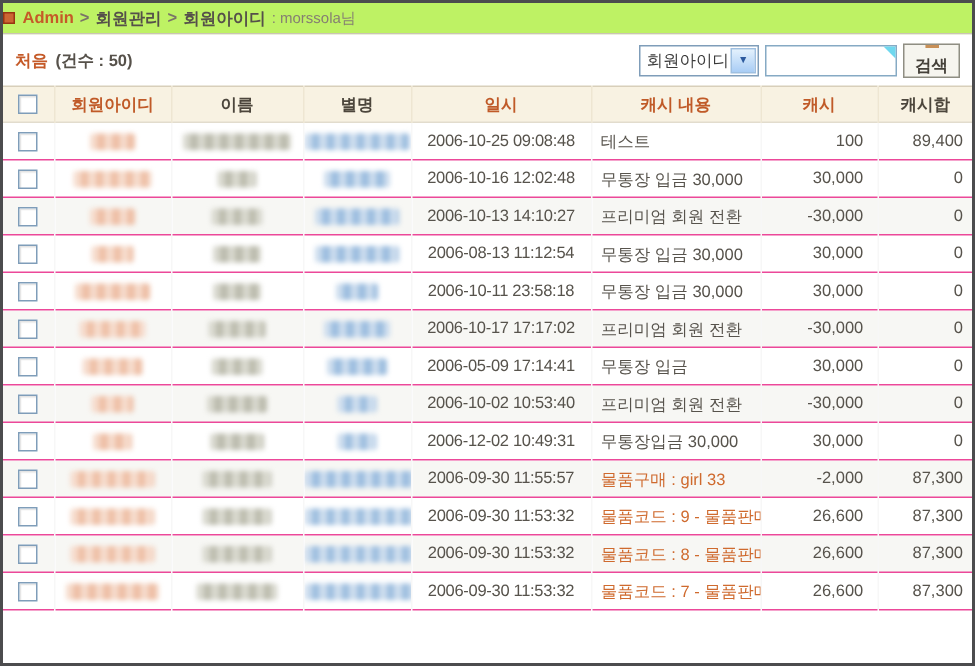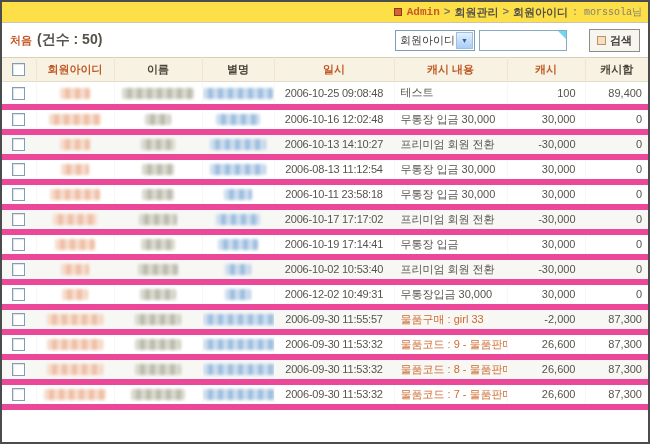--- a/index.html
+++ b/index.html
@@ -2,65 +2,65 @@
 <html><head>
 <meta charset="utf-8">
 <style>
   html,body { margin:0; padding:0; background:#fff; }
   body { width:650px; height:444px; overflow:hidden;
          font-family:"Liberation Sans","DejaVu Sans",sans-serif; }
   .window { width:646px; height:440px; border:2px solid #4c4c4e; background:#fff;
             overflow:hidden; position:relative; }
 
   
-  .topbar { height:20px; background:#fde047; border-bottom:1px solid #cbc4b4;
-            display:flex; align-items:center; justify-content:flex-end;
-            padding-right:6px; font-size:11px; font-weight:bold; color:#5c564c;font-family:Liberation Mono, monospace; }
+  .topbar { height:20px; background:#bef264; border-bottom:1px solid #cbc4b4;
+            display:flex; align-items:center; 
+            padding-right:6px; font-size:11px; font-weight:bold; color:#5c564c; }
   .crumb-bullet { width:6px; height:6px; background:#cc6633; border:1px solid #993311;
                   margin-right:5px; }
   .crumb-admin { color:#c55a28; text-decoration:none; cursor:pointer; }
   .crumb-sep { margin:0 4px; color:#7a7468; }
   .crumb-item { color:#55504a; cursor:pointer; }
   .crumb-user { font-size:10px; color:#857f72; font-weight:normal; margin-left:4px; }
 
   
   .toolbar { height:34px; display:flex; align-items:center; padding:0 8px; background:#fff; }
   .first-label { color:#c55a28; font-weight:bold; font-size:11px; cursor:pointer; }
-  .summary { color:#56514a; font-weight:bold; font-size:14px; margin-left:5px; }
+  .summary { color:#56514a; font-weight:bold; font-size:11px; margin-left:5px; }
   .spacer { flex:1; }
   .field-select { width:74px; height:19px; border:1px solid #7f9db9; background:#fff;
                   display:flex; align-items:center; justify-content:space-between;
                   font-size:11px; color:#3a3a3a; padding-left:4px; cursor:pointer; }
   .select-arrow { width:15px; height:15px; margin:1px;
                   background:linear-gradient(#e3f1fd,#a9cdf5);
                   border:1px solid #9ebfe0; color:#2c5a9e; font-size:7px; line-height:1;
                   display:flex; align-items:center; justify-content:center; }
   .input-wrap { width:86px; height:19px; border:1px solid #86aac4; background:#fff;
                 position:relative; margin-left:4px; }
   .input-wrap input { width:100%; height:100%; border:none; outline:none; font-size:11px;
                       padding:0 2px; box-sizing:border-box; background:transparent;
                       font-family:inherit; }
   .ime-triangle { position:absolute; top:0; right:0; width:0; height:0;
                   border-top:8px solid #6fd8ef; border-left:8px solid transparent; }
   .search-btn { height:21px; border:1px solid #8f8e83; background:#f6f5ef;
-                display:flex; align-items:center; gap:4px; padding:0 7px; margin-left:22px;
-                font-size:11px; color:#45413a; font-weight:bold; cursor:pointer; }
+                display:flex; align-items:center; gap:4px; padding:0 7px; margin-left:4px;
+                font-size:11px; color:#45413a; font-weight:bold; cursor:pointer;flex-direction:column; }
   .btn-icon { width:7px; height:7px; background:#f3dfc3; border:1px solid #c89058; }
 
   
   table { width:646px; border-collapse:collapse; table-layout:fixed; }
   col.w-cb{width:34px} col.w-id{width:78px} col.w-name{width:88px} col.w-nick{width:72px}
   col.w-date{width:120px} col.w-content{width:113px} col.w-cash{width:78px} col.w-total{width:63px}
   thead tr { background:#f8f2e2; height:24px; }
   thead tr { border-top:1px solid #d8cfba; border-bottom:1px solid #e2dccd; }
   th { font-size:11px; font-weight:bold; color:#4c463c; border-left:1px solid #eee6d2;
        padding:0; text-align:center; }
   th:first-child { border-left:none; }
   th.orange { color:#c05a28; }
-  tbody tr { height:25px; background:#fff; border-bottom:6px solid #ec4899;margin-top:20px; }
+  tbody tr { height:25px; background:#fff; border-bottom:1px solid #ec4899;margin-top:20px; }
   tbody tr.alt { background:#f7f7f4; }
   td { font-size:11px; color:#57534c; padding:0; border-left:1px solid rgba(0,0,0,0.03);
        white-space:nowrap; overflow:hidden; }
   td:first-child { border-left:none; }
   td.cb, th.cb { text-align:center; }
   td.center { text-align:center; }
   td.date { text-align:center; letter-spacing:-0.2px; }
   td.content { padding-left:6px; }
   td.content.accent { color:#cf6a2e; cursor:pointer; }
   td.num { text-align:right; padding-right:9px; }
@@ -247,21 +247,21 @@
     </td>
     <td class="center">
       <span class="blob blob-id" style="width: 40px;"></span>
     </td>
     <td class="center">
       <span class="blob blob-name" style="width: 34px;"></span>
     </td>
     <td class="center">
       <span class="blob blob-nick" style="width: 40px;"></span>
     </td>
-    <td class="date">2006-10-19 17:14:41</td>
+    <td class="date">2006-05-09 17:14:41</td>
     <td class="content">무통장 입금</td>
     <td class="num">30,000</td>
     <td class="num total">0</td>
   </tr>
         <tr class="alt">
     <td class="cb">
       <span class="checkbox"></span>
     </td>
     <td class="center">
       <span class="blob blob-id" style="width: 28px;"></span>

